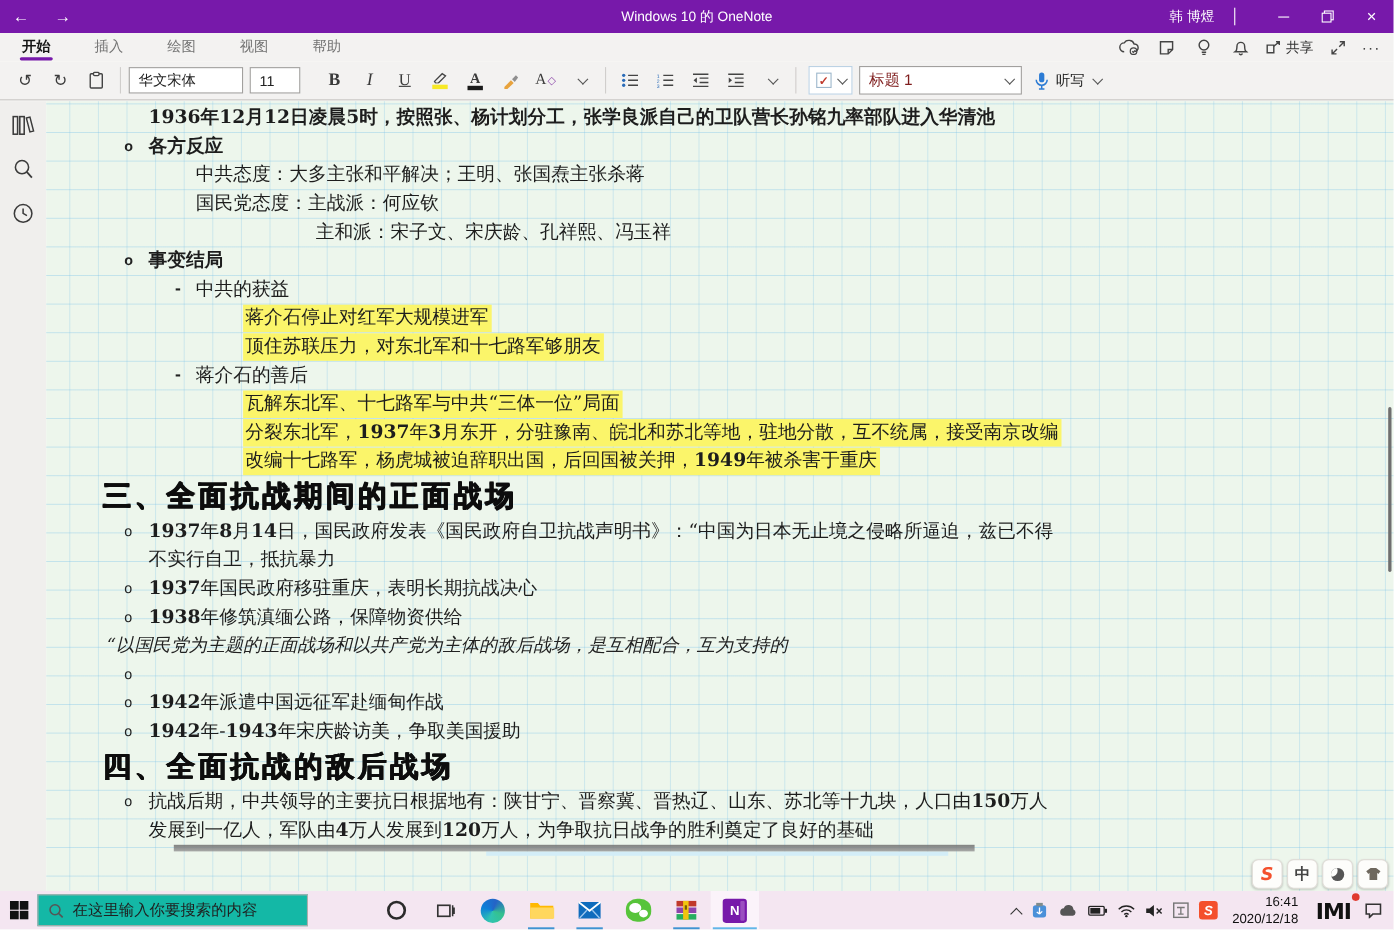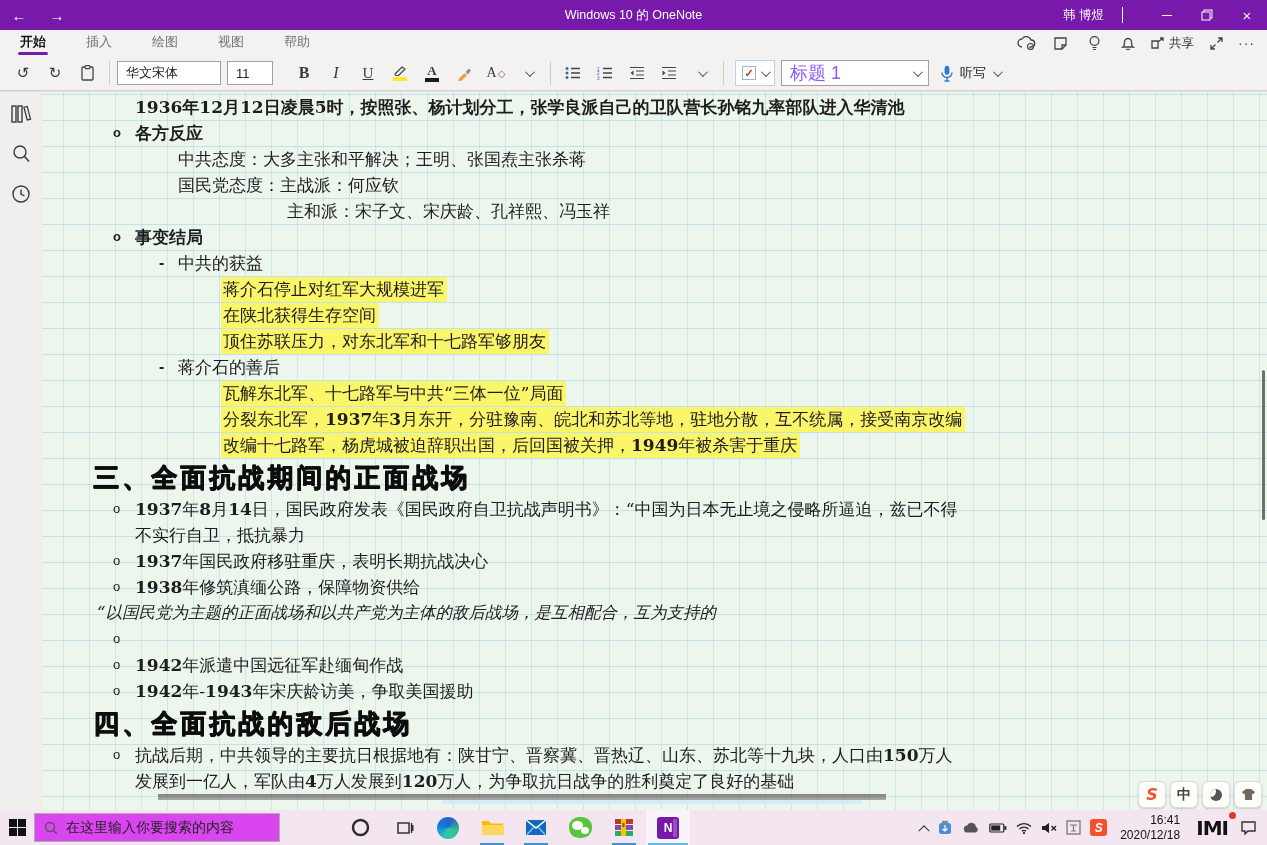--- a/index.html
+++ b/index.html
@@ -37,21 +37,21 @@
   .font-size { width:46px; margin-left:4px; }
   .chev { width:7px; height:7px; border-right:1.4px solid #555; border-bottom:1.4px solid #555; transform:rotate(45deg) translateY(-2px); display:inline-block; }
   .bold-b { font-weight:bold; font-family:"Liberation Serif",serif; font-size:16px; }
   .ital-i { font-style:italic; font-family:"Liberation Serif",serif; font-size:16px; }
   .und-u { text-decoration:underline; font-family:"Liberation Serif",serif; font-size:15px; }
   .color-glyph { display:inline-flex; flex-direction:column; align-items:center; line-height:1; font-size:13px; font-weight:bold; }
   .color-glyph .bar { width:14px; height:4px; margin-top:1px; }
   .todo-group { display:flex; align-items:center; gap:5px; border:1px solid #bcd2e4; background:#fff; height:26px; padding:0 6px; margin:0 4px; }
   .todo-box { width:14px; height:14px; border:1.4px solid #9db7cc; display:flex; align-items:center; justify-content:center; color:#c0392b; font-size:11px; font-weight:bold; }
   .style-combo { width:148px; justify-content:space-between; height:26px; }
-  .style-combo .lbl { color:#8b5cf6; font-size:18px; }
+  .style-combo .lbl { color:#7f1d1d; font-size:14px; }
   .dictate { display:flex; align-items:center; gap:7px; margin-left:10px; font-size:13px; color:#222; }
 
   
   .main { display:flex; height:719px; position:relative; border-top:1px solid #e3e1df; }
   .sidebar { width:42px; background:#f0efed; padding-top:10px; display:flex; flex-direction:column; align-items:center; gap:16px; }
   .sb-ic { width:24px; height:24px; display:flex; align-items:center; justify-content:center; color:#3b3b3b; }
 
   .page { flex:1; position:relative; background:#edf6ec; overflow:hidden;
     background-image:
       linear-gradient(rgba(125,195,232,.38) 1px, transparent 1px),
@@ -80,21 +80,21 @@
   .sg-btn { width:28px; height:27px; background:#fdfdfb; border:1px solid #e0ddd8; border-radius:6px;
     box-shadow:0 1px 2px rgba(0,0,0,.18); display:flex; align-items:center; justify-content:center;
     font-size:14px; color:#444; font-weight:bold; }
   .sg-s { color:#f4502c; font-style:italic; font-family:"DejaVu Sans",sans-serif; font-size:16px; }
   .moon { width:12px; height:12px; border-radius:50%; background:#555; position:relative; overflow:hidden; }
   .moon i { position:absolute; left:-5px; top:-3px; width:11px; height:11px; border-radius:50%; background:#fdfdfb; }
 
   
   .taskbar { height:35px; background:#f4e6f1; display:flex; align-items:center; position:relative; }
   .start { width:34px; height:35px; display:flex; align-items:center; justify-content:center; }
-  .tb-search { width:246px; height:29px; background:#d946ef; border:1px solid #adadad; display:flex; align-items:center; gap:8px; padding:0 9px; }
+  .tb-search { width:246px; height:29px; background:#14b8a6; border:1px solid #adadad; display:flex; align-items:center; gap:8px; padding:0 9px; }
   .tb-search .ph { font-size:14px; color:#1f1f1f; }
   .tb-apps { display:flex; align-items:center; margin-left:58px; }
   .tb-app { width:44px; height:35px; display:flex; align-items:center; justify-content:center; position:relative; }
   .tb-app.running::after { content:""; position:absolute; bottom:0; left:10px; right:10px; height:2.5px; background:#3f93d2; }
   .tb-app.active { background:#fbf3fa; }
   .tb-app.active::after { content:""; position:absolute; bottom:0; left:2px; right:2px; height:2.5px; background:#62b6e8; }
   .tray { margin-left:auto; display:flex; align-items:center; gap:9px; padding-right:10px; }
   .tray-ic { display:flex; align-items:center; justify-content:center; color:#222; }
   .chev-up { width:8px; height:8px; border-left:1.6px solid #333; border-top:1.6px solid #333; transform:rotate(45deg) translate(2px,2px); }
   .clock { text-align:right; font-size:12px; color:#111; line-height:1.25; padding:0 4px; }
@@ -303,21 +303,20 @@
   <div class="page">
     <div class="lines">
         <div class="line lv1 bold"><span class="txt"><b class="num">1936</b>年<b class="num">12</b>月<b class="num">12</b>日凌晨<b class="num">5</b>时，按照张、杨计划分工，张学良派自己的卫队营长孙铭九率部队进入华清池</span></div>
         <div class="line lv1 bold"><span class="bullet">o</span><span class="txt">各方反应</span></div>
         <div class="line lv2"><span class="txt">中共态度：大多主张和平解决；王明、张国焘主张杀蒋</span></div>
         <div class="line lv2"><span class="txt">国民党态度：主战派：何应钦</span></div>
         <div class="line lv4"><span class="txt">主和派：宋子文、宋庆龄、孔祥熙、冯玉祥</span></div>
         <div class="line lv1 bold"><span class="bullet">o</span><span class="txt">事变结局</span></div>
         <div class="line lv2"><span class="bullet">-</span><span class="txt">中共的获益</span></div>
         <div class="line lv3"><span class="txt hl">蒋介石停止对红军大规模进军</span></div>
-        <div class="line lv3"><span class="txt hl">在陕北获得生存空间</span></div>
         <div class="line lv3"><span class="txt hl">顶住苏联压力，对东北军和十七路军够朋友</span></div>
         <div class="line lv2"><span class="bullet">-</span><span class="txt">蒋介石的善后</span></div>
         <div class="line lv3"><span class="txt hl">瓦解东北军、十七路军与中共“三体一位”局面</span></div>
         <div class="line lv3"><span class="txt hl">分裂东北军，<b class="num">1937</b>年<b class="num">3</b>月东开，分驻豫南、皖北和苏北等地，驻地分散，互不统属，接受南京改编</span></div>
         <div class="line lv3"><span class="txt hl">改编十七路军，杨虎城被迫辞职出国，后回国被关押，<b class="num">1949</b>年被杀害于重庆</span></div>
         <div class="line heading"><span class="txt">三、全面抗战期间的正面战场</span></div>
         <div class="line lv1"><span class="bullet">o</span><span class="txt"><b class="num">1937</b>年<b class="num">8</b>月<b class="num">14</b>日，国民政府发表《国民政府自卫抗战声明书》：“中国为日本无止境之侵略所逼迫，兹已不得</span></div>
         <div class="line lv1"><span class="txt">不实行自卫，抵抗暴力</span></div>
         <div class="line lv1"><span class="bullet">o</span><span class="txt"><b class="num">1937</b>年国民政府移驻重庆，表明长期抗战决心</span></div>
         <div class="line lv1"><span class="bullet">o</span><span class="txt"><b class="num">1938</b>年修筑滇缅公路，保障物资供给</span></div>

